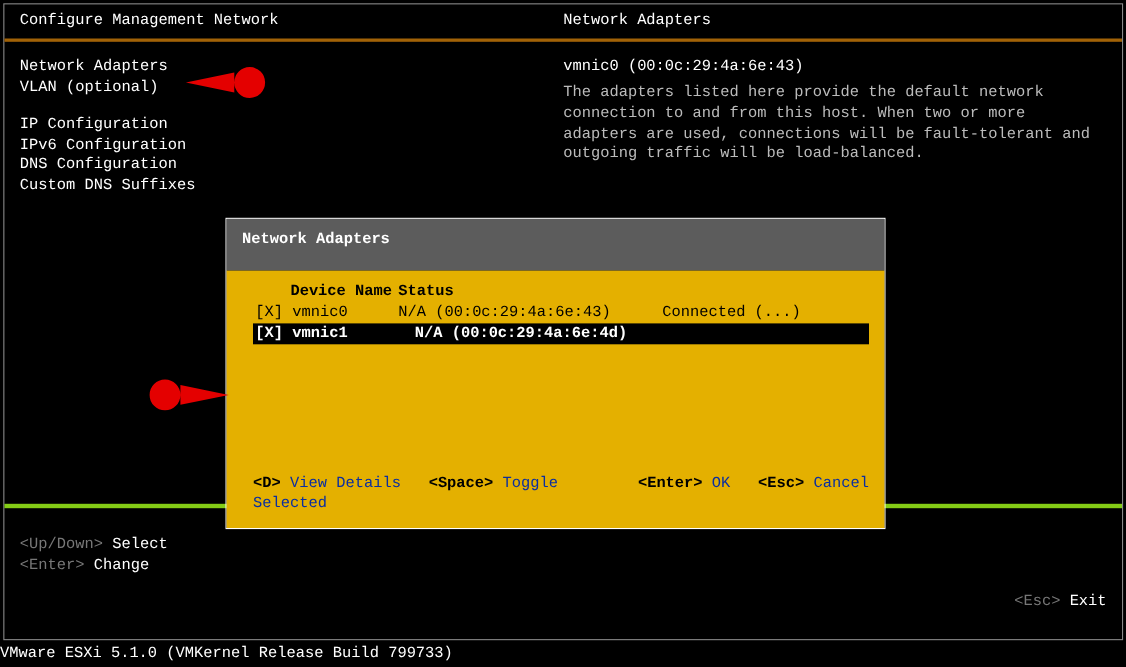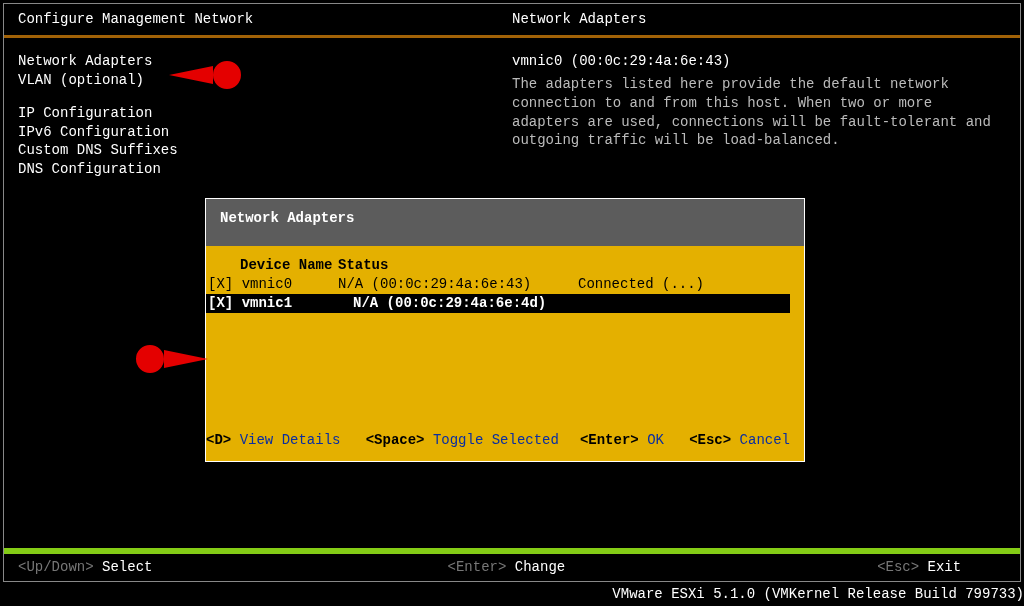--- a/index.html
+++ b/index.html
@@ -30,31 +30,32 @@
     }
     .left-col { flex: 1; color: #fff; }
     .right-col { flex: 1; color: #bbb; }
     .menu-item { color: #fff; cursor: pointer; }
     .menu-spacer { height: 14px; }
     .right-title { color: #fff; margin-bottom: 4px; }
     .right-desc { color: #bbb; }
     .footer {
       position: absolute;
       bottom: 0; left: 0; right: 0;
-      padding: 4px 14px;
-      display: flex;
-      border-top: 6px solid #84cc16;
+      padding: 24px 14px;
+      display: flex;
+      border-top: 4px solid #84cc16;
+      flex-direction: column;
     }
     .footer-left { flex: 1; }
     .footer-center { flex: 1; }
-    .footer-right { text-align: left; flex: 0.3; }
+    .footer-right { text-align: right; flex: 0.3; margin-top: 14px; }
     .status-bar {
       position: absolute;
       bottom: 2px; left: 0; right: 0;
-      text-align: right;
+      text-align: left;
       color: #fff;
     }
 
     
     .dialog {
       position: absolute;
       left: 205px;
       top: 198px;
       width: 600px;
       border: 1px solid #fff;
@@ -62,21 +63,21 @@
     .dialog-header {
       background: #5c5c5c;
       color: #fff;
       padding: 10px 14px;
     }
     .dialog-title { font-weight: bold; margin-bottom: 8px; }
     .dialog-desc { color: #d0d0d0; }
     .dialog-body {
       background: #e4b000;
       color: #000;
-      padding: 10px 14px 12px 0;
+      padding: 10px 14px 12px 24px;
       min-height: 200px;
     }
     .table-header {
       color: #000;
       font-weight: bold;
       margin-bottom: 0;
     }
     .row {
       display: flex;
     }
@@ -115,22 +116,22 @@
     <div>Network Adapters</div>
   </div>
 
   <div class="body">
     <div class="left-col">
       <div class="menu-item">Network Adapters</div>
       <div class="menu-item">VLAN (optional)</div>
       <div class="menu-spacer"></div>
       <div class="menu-item">IP Configuration</div>
       <div class="menu-item">IPv6 Configuration</div>
+      <div class="menu-item">DNS Configuration</div>
       <div class="menu-item">Custom DNS Suffixes</div>
-      <div class="menu-item">DNS Configuration</div>
     </div>
     <div class="right-col">
       <div class="right-title">vmnic0 (00:0c:29:4a:6e:43)</div>
       <div class="right-desc">The adapters listed here provide the default network connection to and from this host. When two or more adapters are used, connections will be fault-tolerant and outgoing traffic will be load-balanced.</div>
     </div>
   </div>
 
   <div class="footer">
     <div class="footer-left">
       <span class="grey-key">&lt;Up/Down&gt;</span>

